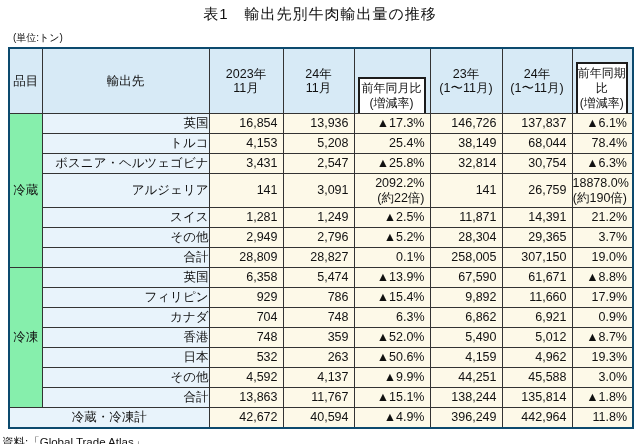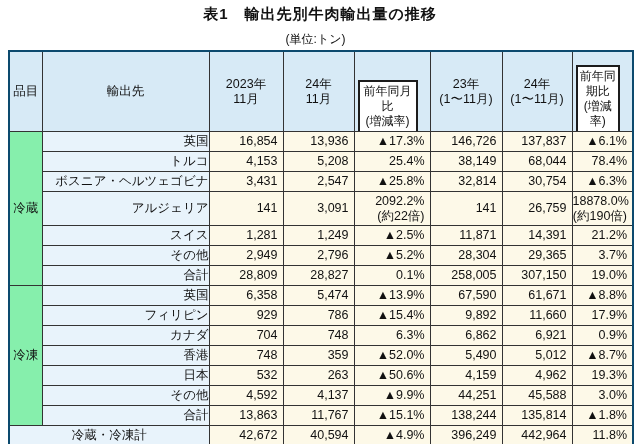--- a/index.html
+++ b/index.html
@@ -7,28 +7,28 @@
     width: 640px; height: 444px;
     background: #ffffff;
     font-family: "Liberation Sans", "DejaVu Sans", sans-serif;
     color: #111;
     overflow: hidden;
   }
   .page { width: 640px; }
   .title {
     text-align: center;
     font-size: 15px;
-    font-weight: bold;
+    font-weight: normal;
     letter-spacing: 1px;
     padding-top: 5px;
   }
   .unit {
-    text-align: center;
-    font-size: 12px;
-    padding: 7px 9px 2px 0;
+    text-align: left;
+    font-size: 10px;
+    padding: 7px 9px 2px 13px;
   }
   table.tbl {
     table-layout: fixed;
     border-collapse: collapse;
     margin: 0 8px;
     width: 624px;
     border: 2px solid #0c4a6e;
     font-size: 12.5px;
   }
   .tbl th, .tbl td {
@@ -48,21 +48,21 @@
   .grand { background: #e8f3fb; }
   .num {
     background: #fdf9e8;
     text-align: right;
     padding-right: 5px;
     vertical-align: middle;
     white-space: pre-line;
   }
   .ratio-th { padding: 0; vertical-align: bottom; }
   .ratio-box {
-    margin: 13px 12px 0 3px;
+    margin: 13px 4px 0 3px;
     border: 2px solid #1c1c1c;
     border-bottom: none;
     background: #ffffff;
     text-align: center;
     white-space: pre-line;
     font-size: 12px;
     line-height: 1.25;
     padding: 2px 0 2px 0;
   }
   .foot {

